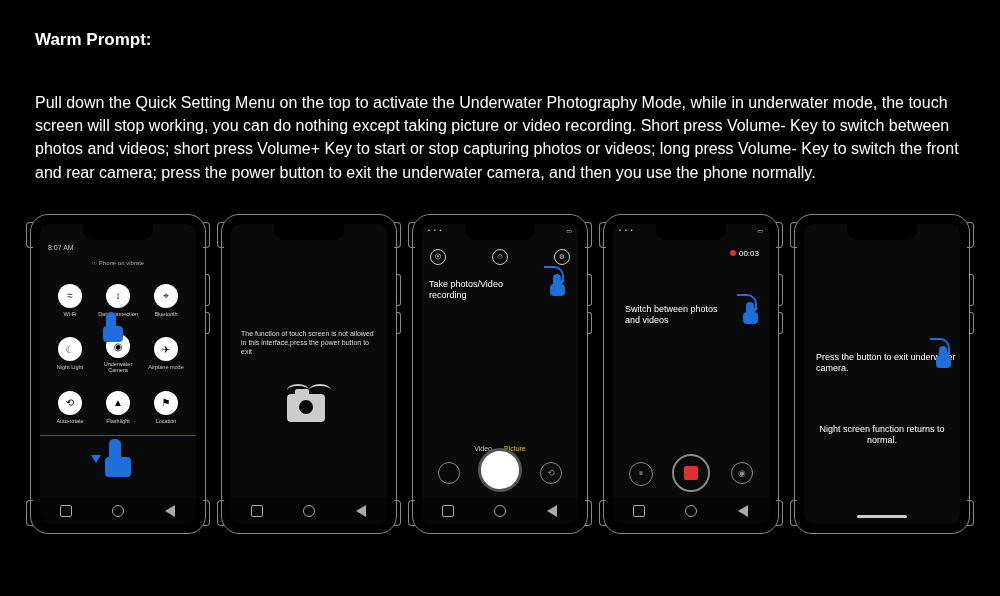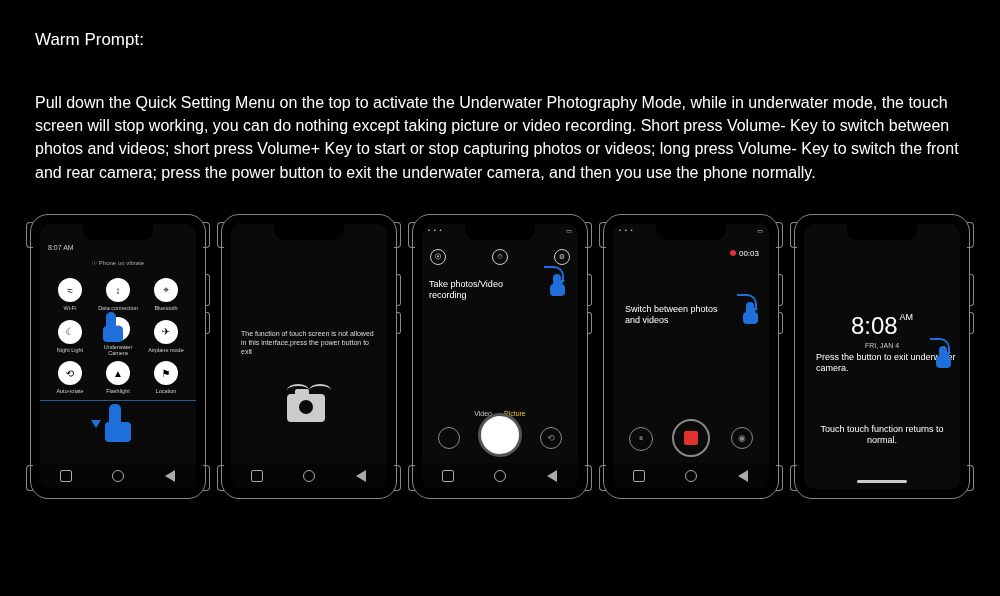--- a/index.html
+++ b/index.html
@@ -10,37 +10,37 @@
   background: #000;
   color: #fff;
   font-family: Arial, sans-serif;
   overflow: hidden;
   position: relative;
 }
 .header {
   padding: 30px 35px 15px 35px;
 }
 .title {
-  font-weight: normal;
+  font-weight: bold;
   font-size: 17px;
 }
 .body-text {
   font-size: 16px;
   line-height: 1.45;
   margin-top: 41px;
 }
 .phones {
   display: flex;
   justify-content: space-between;
   padding: 15px 30px 0 30px;
   gap: 12px;
 }
 .phone {
   width: 176px;
-  height: 285px;
+  height: 320px;
   position: relative;
 }
 .phone-outline {
   position: absolute;
   inset: 0;
   border: 1.5px solid #888;
   border-radius: 18px;
   pointer-events: none;
 }
 .bump {
@@ -623,31 +623,27 @@
   <div class="phone">
     <div class="bump tl"></div>
       <div class="bump tr"></div>
       <div class="bump bl"></div>
       <div class="bump br"></div>
     <div class="bump r1"></div>
       <div class="bump r2"></div>
     <div class="phone-outline"></div>
     <div class="screen">
       <div class="notch"></div>
-      <div class="lock-center">
-        <span class="lock-time">8:08</span><span class="lock-ampm">AM</span>
-        <div class="lock-date">FRI, JAN 4</div>
-      </div>
       <div class="lock-caption1">
         <span>Press the  button to exit underwater camera.</span>
       </div>
       <div style="position:absolute; top:122px; right:6px;">
         <div style="position:relative;">
           <div class="blue-arrow-curve"></div>
           <div class="hand-icon blue-hand"><div class="hand-finger"></div><div class="hand-palm"></div></div>
         </div>
       </div>
-      <div class="lock-caption2">Touch touch function returns to normal.</div>
+      <div class="lock-caption2">Night screen function returns to normal.</div>
       <div class="home-bar"></div>
     </div>
   </div>
 
 </div>
 
 </body></html>

